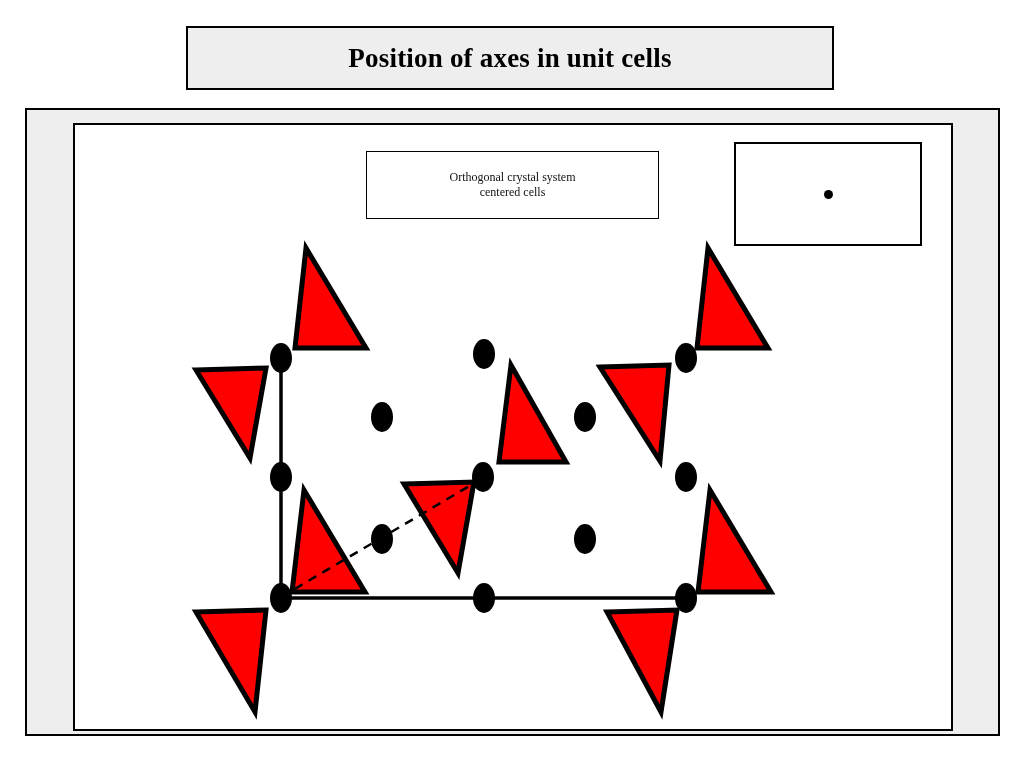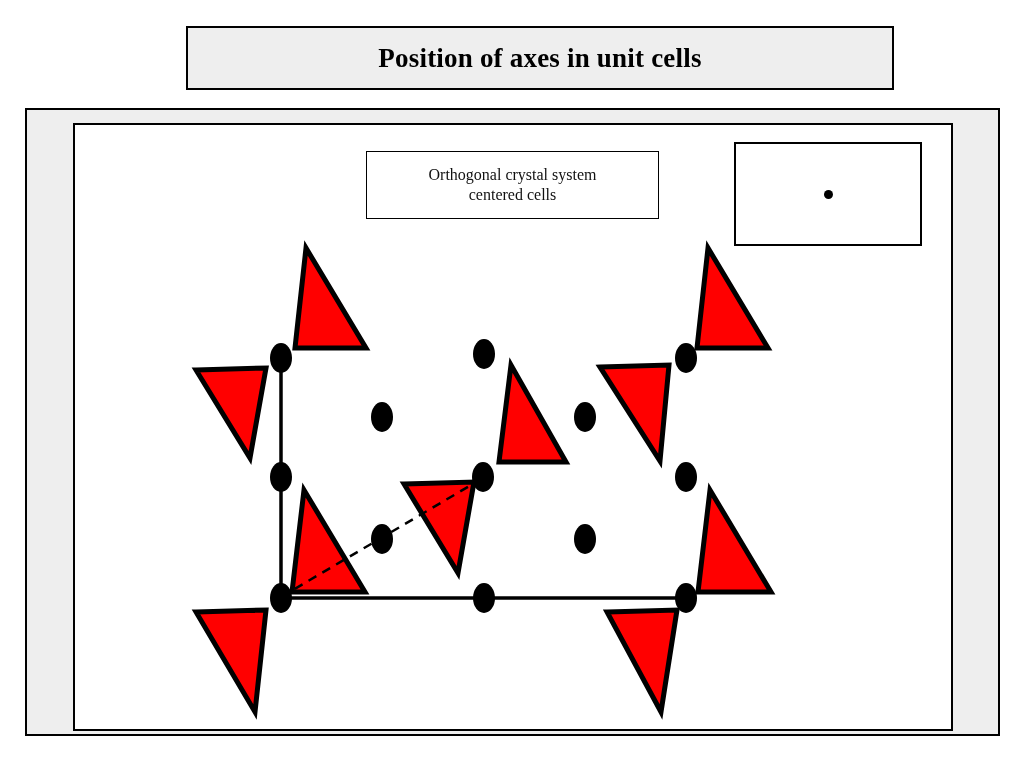--- a/index.html
+++ b/index.html
@@ -13,21 +13,21 @@
     position: relative;
     overflow: hidden;
     font-family: "Liberation Serif", "DejaVu Serif", serif;
   }
 
   
   #title-box {
     position: absolute;
     left: 186px;
     top: 26px;
-    width: 708px;
+    width: 648px;
     height: 64px;
     background: #eeeeee;
     border: 2px solid #000000;
     box-sizing: border-box;
     display: flex;
     align-items: center;
     justify-content: center;
   }
   #title-text {
     font-size: 27px;
@@ -72,21 +72,21 @@
     background: #ffffff;
     border: 1px solid #000000;
     box-sizing: border-box;
     display: flex;
     flex-direction: column;
     align-items: center;
     justify-content: center;
     line-height: 1.22;
   }
   .caption-line {
-    font-size: 16px;
+    font-size: 12px;
     color: #111111;
     white-space: nowrap;
   }
 
   
   #legend-box {
     position: absolute;
     left: 734px;
     top: 142px;
     width: 188px;

